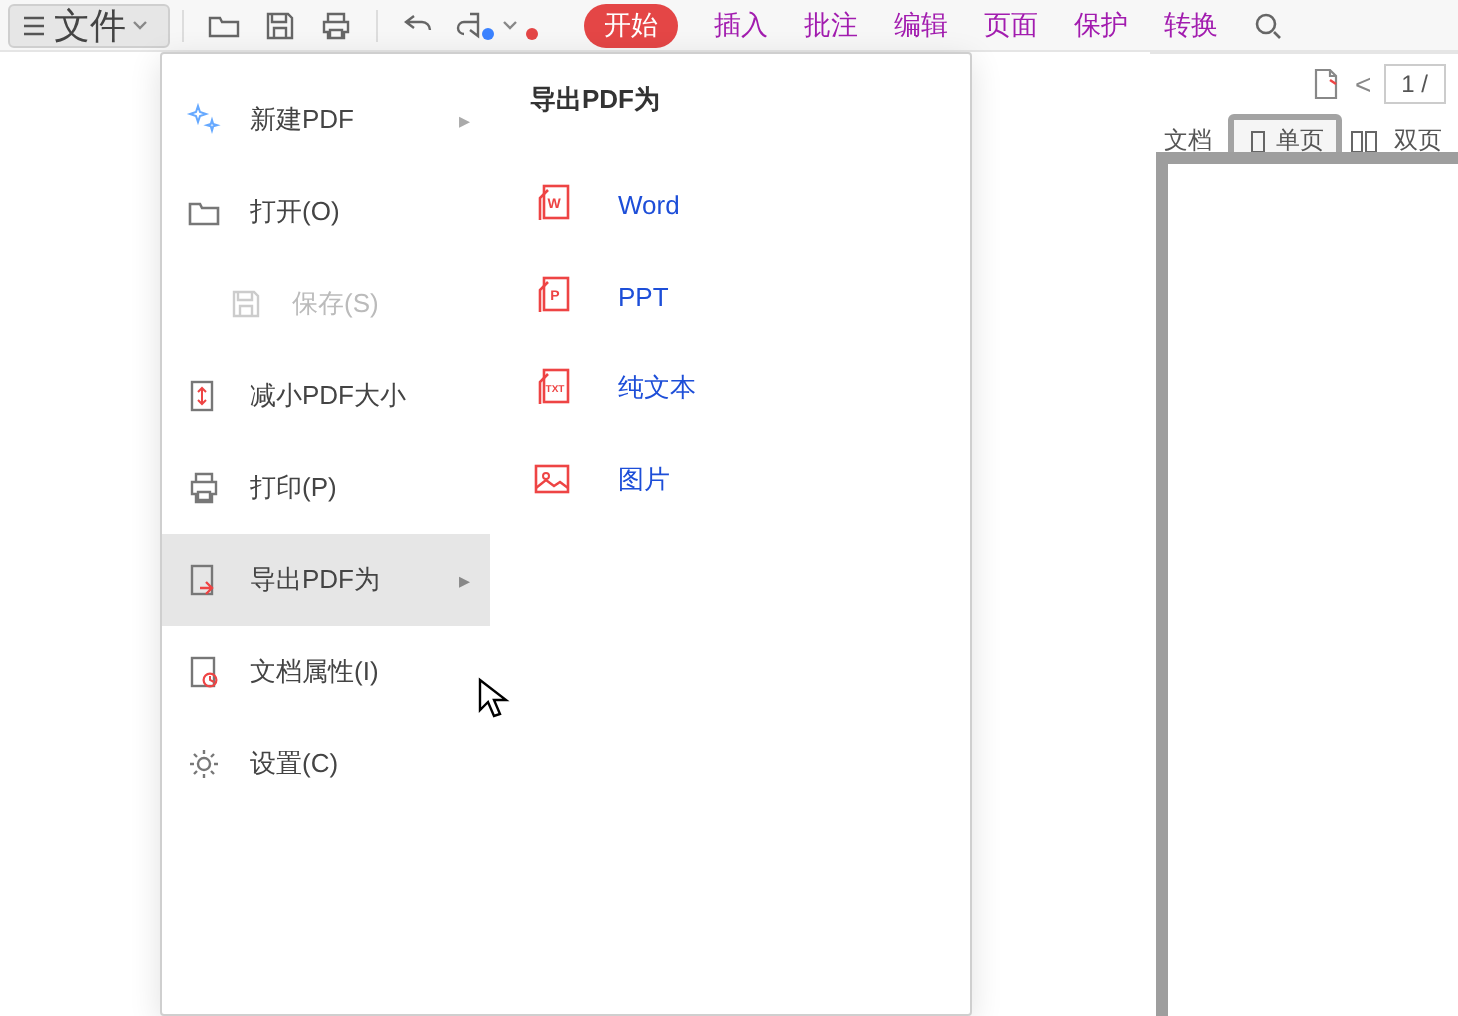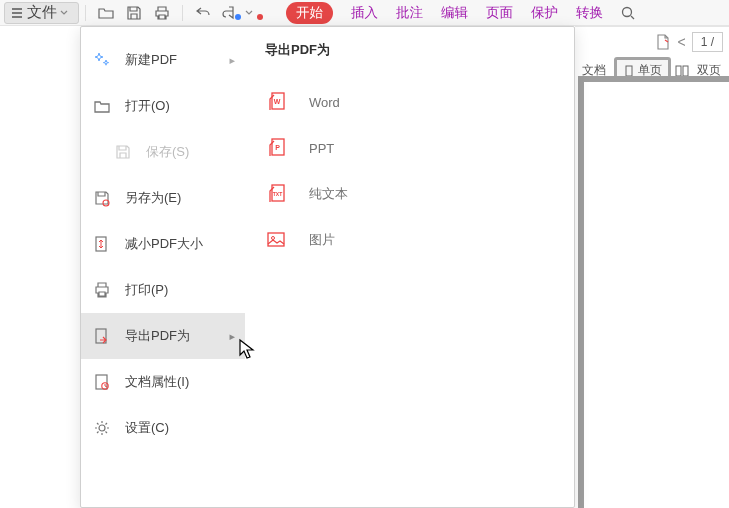--- a/index.html
+++ b/index.html
@@ -24,21 +24,21 @@
     background: #f7f7f7;
   }
   .file-btn {
     display: flex;
     align-items: center;
     height: 22px;
     padding: 0 6px 0 6px;
     background: #e6e6e6;
     border: 1px solid #cfcfcf;
     border-radius: 3px;
-    font-size: 15px;
+    font-size: 18px;
     color: #444;
     cursor: pointer;
     justify-content: flex-end;
   }
   .file-btn svg { margin-right: 4px; }
   .file-btn .chev { margin-left: 3px; }
   .vsep {
     width: 1px;
     height: 16px;
     background: #ddd;
@@ -125,21 +125,21 @@
     font-size:12px;
     background:#f5f5f5;
   }
   .txt-doc { font-size:12px; color:#555; }
 
   
   .file-menu {
     position:absolute;
     top:26px;
     left:80px;
-    width:495px;
+    width:406px;
     min-height:482px;
     background:#fff;
     border:1px solid #cfcfcf;
     border-radius:2px;
     display:flex;
     box-shadow:0 4px 16px rgba(0,0,0,0.12);
   }
   .menu-col-left {
     width:164px;
     border-right:0;
@@ -180,21 +180,21 @@
     font-size:13px;
     font-weight:600;
     color:#333;
     margin-bottom:20px;
   }
   .sub-item {
     display:flex;
     align-items:center;
     height:46px;
     cursor:pointer;
-    color:#737373;
+    color:#1d4ed8;
   }
   .sub-item svg { flex:0 0 22px; margin-right:22px; }
   .sub-item span { font-size:13px; }
 
   .cursor {
     position:absolute;
     top:338px;
     left:238px;
     pointer-events:none;
   }
@@ -332,27 +332,20 @@
       <span>打开(O)</span>
     </div>
 
     <div class="menu-item disabled">
       <svg viewBox="0 0 18 18" width="18" height="18">
           <path d="M3 3h10l2 2v10H3zM5 3v4h7V3M6 15v-5h6v5" fill="none" stroke="#ccc" stroke-width="1.2"></path>
         </svg>
       <span>保存(S)</span>
     </div>
 
-    <div class="menu-item">
-      <svg viewBox="0 0 18 18" width="18" height="18">
-          <path d="M3 3h10l2 2v10H3zM5 3v4h7V3" fill="none" stroke="#777" stroke-width="1.2"></path>
-          <circle cx="13" cy="14" r="3" fill="none" stroke="#e44" stroke-width="1.1"></circle>
-        </svg>
-      <span>另存为(E)</span>
-    </div>
 
     <div class="menu-item">
       <svg viewBox="0 0 18 18" width="18" height="18">
           <rect x="3" y="2" width="10" height="14" fill="none" stroke="#777" stroke-width="1.2"></rect>
           <path d="M8 5v8M6 7l2-2 2 2M6 11l2 2 2-2" stroke="#e44" fill="none" stroke-width="1"></path>
         </svg>
       <span>减小PDF大小</span>
     </div>
 
     <div class="menu-item">

